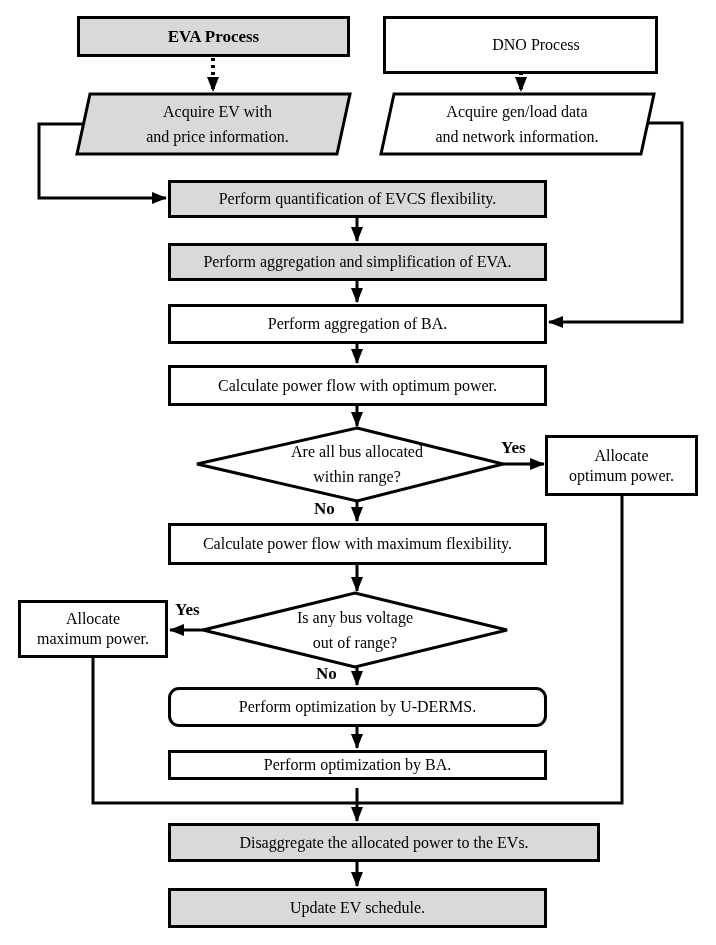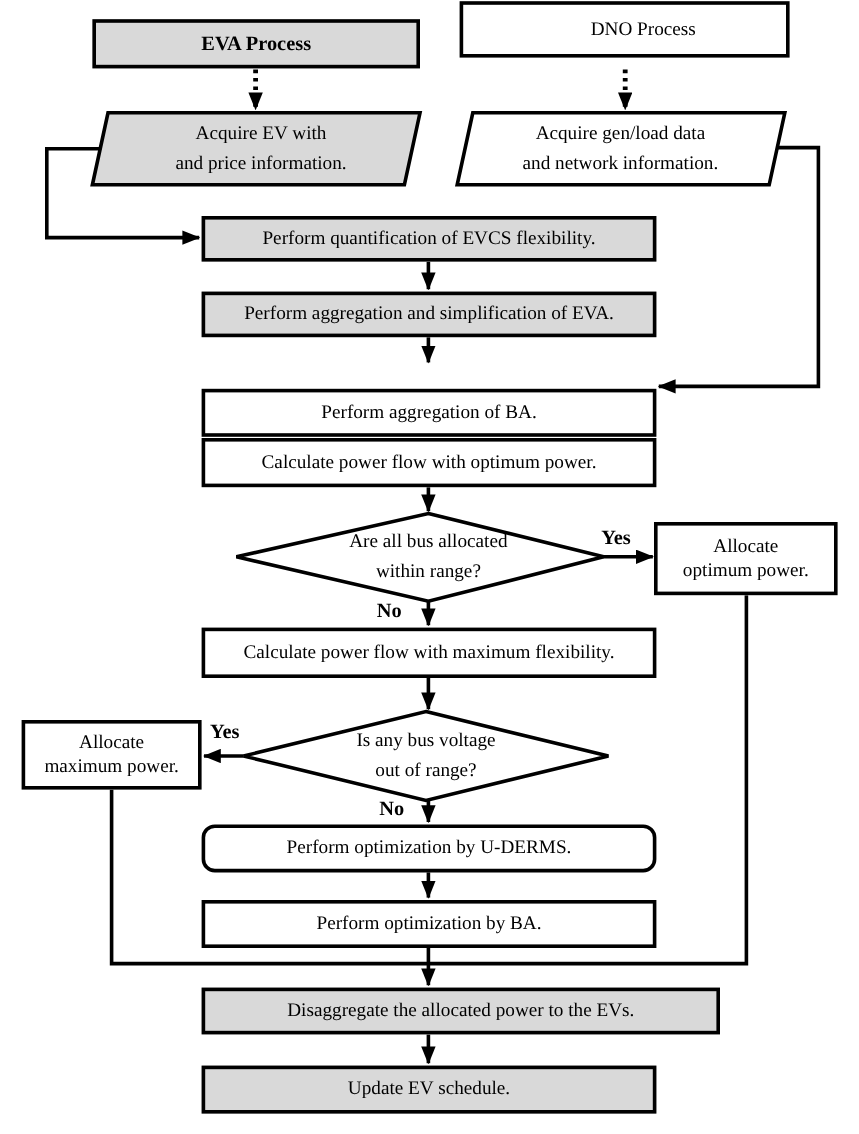--- a/index.html
+++ b/index.html
@@ -85,40 +85,40 @@
     <polygon points="90,94 350,94 337,154 77,154" stroke="#000000" stroke-width="3" fill="#d9d9d9"></polygon>
     <polygon points="394,94 654,94 641,154 381,154" stroke="#000000" stroke-width="3" fill="#ffffff"></polygon>
 
     <polygon points="357,428 503,464 357,501 197,464" stroke="#000000" stroke-width="3" fill="#ffffff"></polygon>
     <polygon points="355,593 507,630 355,667 203,630" stroke="#000000" stroke-width="3" fill="#ffffff"></polygon>
   </svg>
 
   <div class="node gray bold" style="left:77px; top:16px; width:273px; height:41px;">
     <span>EVA Process</span>
   </div>
-  <div class="node white" style="left:383px; top:1px; width:275px; height:47px;padding-left:31px;">
+  <div class="node white" style="left:383px; top:16px; width:275px; height:58px;padding-left:31px;">
     <span>DNO Process</span>
   </div>
 
   <div class="node plain" style="left:90px; top:97px; width:255px; height:54px;">
     <span>Acquire EV with</span>
     <span>and price information.</span>
   </div>
   <div class="node plain" style="left:384px; top:97px; width:266px; height:54px;text-align:right;">
     <span>Acquire gen/load data</span>
     <span>and network information.</span>
   </div>
 
   <div class="node gray" style="left:168px; top:180px; width:379px; height:38px;">
     <span>Perform quantification of EVCS flexibility.</span>
   </div>
   <div class="node gray" style="left:168px; top:243px; width:379px; height:38px;">
     <span>Perform aggregation and simplification of EVA.</span>
   </div>
-  <div class="node white" style="left:168px; top:304px; width:379px; height:40px;margin-top:20px;">
+  <div class="node white" style="left:168px; top:304px; width:379px; height:40px;">
     <span>Perform aggregation of BA.</span>
   </div>
   <div class="node white" style="left:168px; top:365px; width:379px; height:41px;">
     <span>Calculate power flow with optimum power.</span>
   </div>
 
   <div class="node plain" style="left:237px; top:439px; width:240px; height:50px;">
     <span>Are all bus allocated</span>
     <span>within range?</span>
   </div>
@@ -138,21 +138,21 @@
   </div>
 
   <div class="node white col" style="left:18px; top:600px; width:150px; height:58px;">
     <span>Allocate</span>
     <span>maximum power.</span>
   </div>
 
   <div class="node white" style="left:168px; top:687px; width:379px; height:40px;border-radius:11px;">
     <span>Perform optimization by U-DERMS.</span>
   </div>
-  <div class="node white" style="left:168px; top:750px; width:379px; height:40px;">
+  <div class="node white" style="left:168px; top:750px; width:379px; height:30px;">
     <span>Perform optimization by BA.</span>
   </div>
   <div class="node gray" style="left:168px; top:823px; width:432px; height:39px;">
     <span>Disaggregate the allocated power to the EVs.</span>
   </div>
   <div class="node gray" style="left:168px; top:888px; width:379px; height:40px;">
     <span>Update EV schedule.</span>
   </div>
 
   <div class="elabel" style="left:501px; top:438px;">Yes</div>

